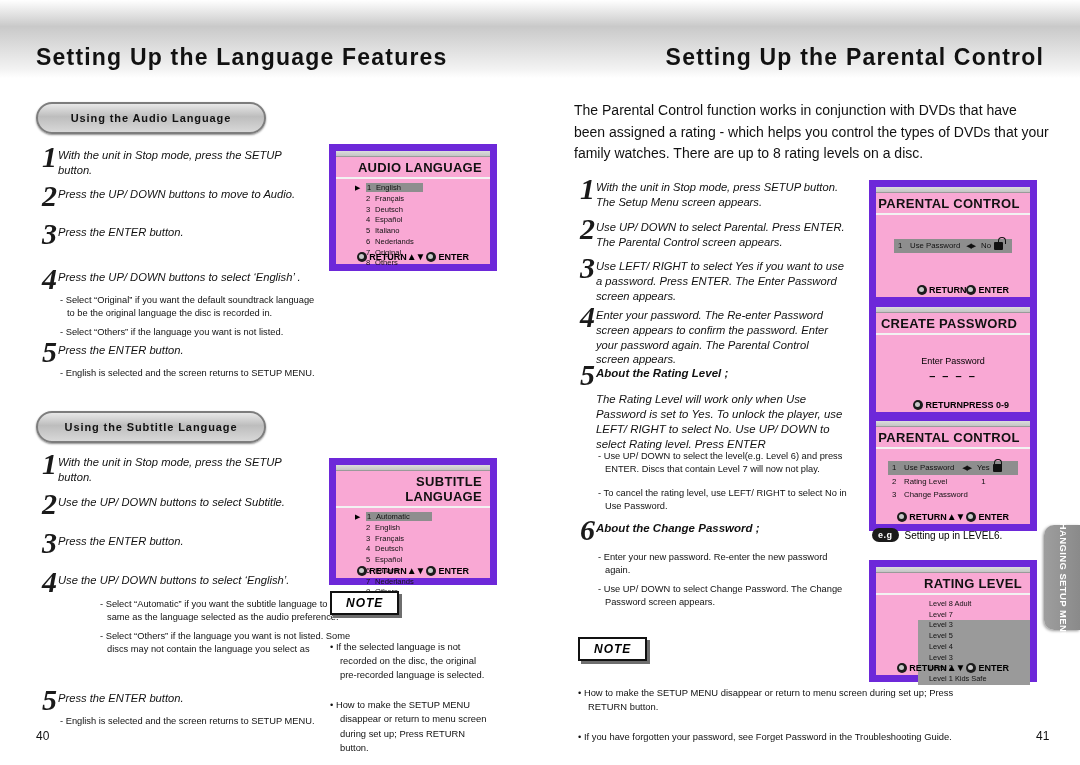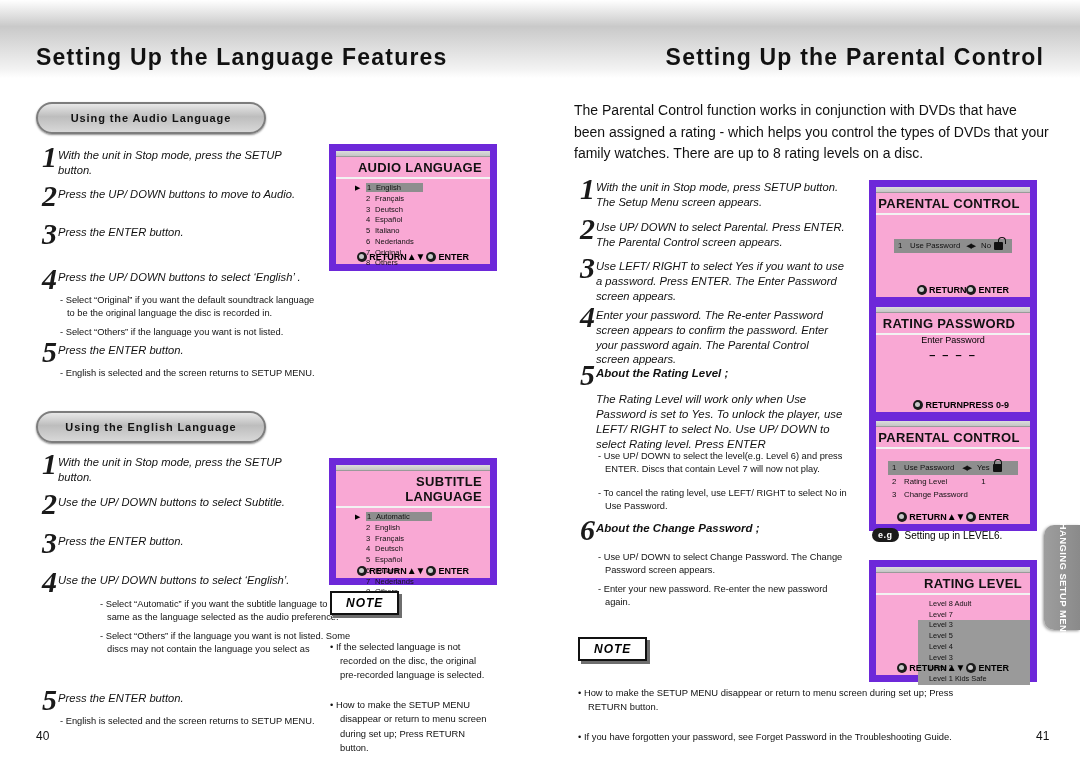--- a/index.html
+++ b/index.html
@@ -204,21 +204,21 @@
       </span>
       <span class="rgt">
         <span class="updown">▲▼</span>
         <span class="cicon"></span>
         <span>ENTER</span>
       </span>
     </div>
   </div>
 
   <div class="pill" style="left:36px;top:411px;">
-    <span>Using the English Language</span>
+    <span>Using the Subtitle Language</span>
   </div>
 
   <div class="step" style="left:42px;top:455px;width:265px;">
     <div class="num">1</div>
     <div class="body">With the unit in Stop mode, press the SETUP button.</div>
   </div>
   <div class="step" style="left:42px;top:495px;width:275px;">
     <div class="num">2</div>
     <div class="body">Use the UP/ DOWN buttons to select Subtitle.</div>
   </div>
@@ -312,22 +312,22 @@
   <div class="sub" style="left:598px;top:450px;width:250px;">
     <p>- Use UP/ DOWN to select the level(e.g. Level 6) and press ENTER. Discs that contain Level 7 will now not play.</p>
     <p style="margin-top:10px;">- To cancel the rating level, use LEFT/ RIGHT to select No in Use Password.</p>
   </div>
 
   <div class="step" style="left:580px;top:521px;width:270px;">
     <div class="num">6</div>
     <div class="body" style="font-weight:bold;font-size:11.5px;">About the Change Password ;</div>
   </div>
   <div class="sub" style="left:598px;top:551px;width:250px;">
+    <p>- Enter your new password. Re-enter the new password again.</p>
     <p>- Use UP/ DOWN to select Change Password. The Change Password screen appears.</p>
-    <p>- Enter your new password. Re-enter the new password again.</p>
   </div>
 
   <div class="screen" style="left:869px;top:180px;width:154px;height:110px;">
     <div class="topbar"></div>
     <div class="sctitle center">PARENTAL CONTROL</div>
     <div class="scbody" style="height:70px;padding-top:24px;box-sizing:border-box;">
       <div class="pcrow sel" style="margin:0 18px;">
         <span class="idx">1</span>
         <span class="lbl">Use Password</span>
         <span style="margin-left:6px;font-size:7px;letter-spacing:-1px;">◀▶</span>
@@ -342,22 +342,22 @@
       </span>
       <span class="rgt">
         <span class="cicon"></span>
         <span>ENTER</span>
       </span>
     </div>
   </div>
 
   <div class="screen" style="left:869px;top:300px;width:154px;height:105px;">
     <div class="topbar"></div>
-    <div class="sctitle center">RATING PASSWORD</div>
-    <div class="scbody" style="height:66px;text-align:center;padding-top:0;box-sizing:border-box;">
+    <div class="sctitle center">CREATE PASSWORD</div>
+    <div class="scbody" style="height:66px;text-align:center;padding-top:21px;box-sizing:border-box;">
       <div style="font-size:9px;">Enter Password</div>
       <div style="font-size:11px;letter-spacing:2px;margin-top:4px;font-weight:bold;">–  –  –  –</div>
     </div>
     <div class="scfoot">
       <span class="lft">
         <span class="cicon"></span>
         <span>RETURN</span>
       </span>
       <span class="pressline">PRESS 0-9</span>
     </div>

